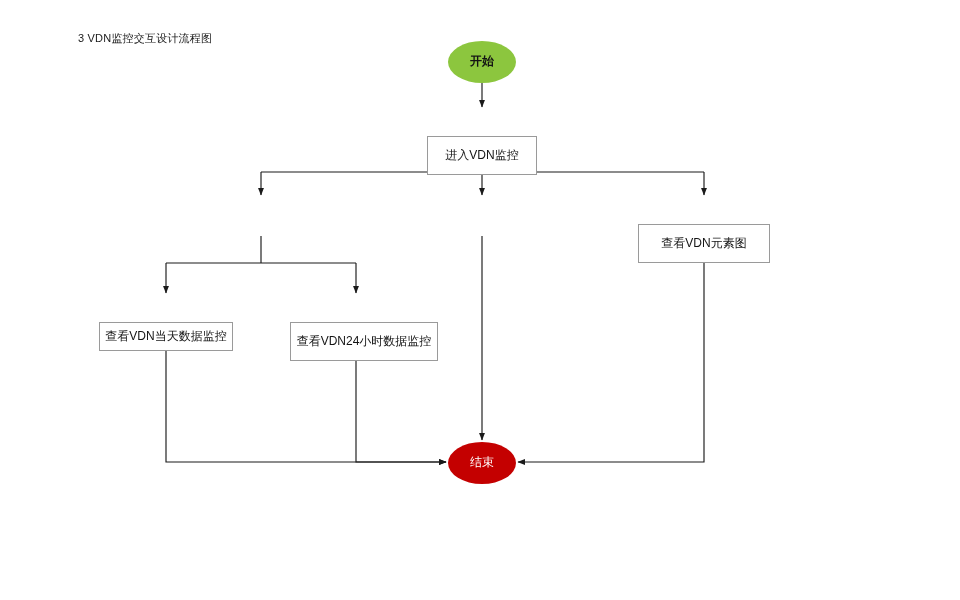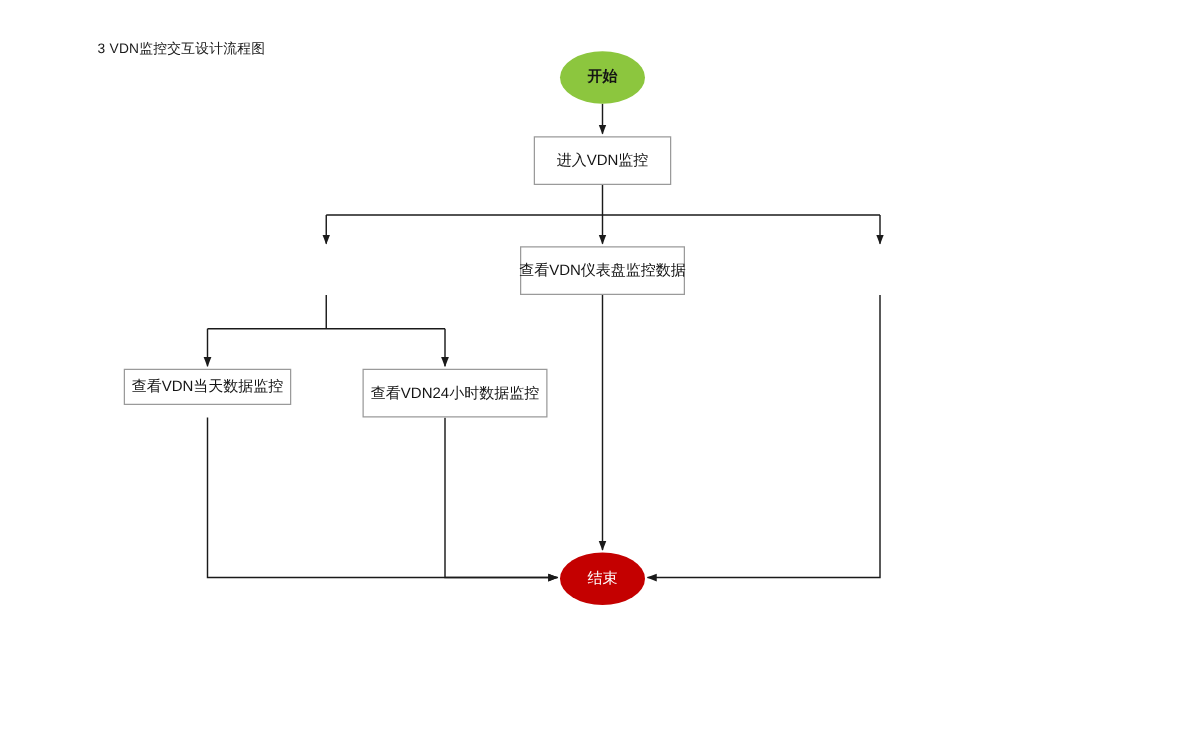--- a/index.html
+++ b/index.html
@@ -42,20 +42,21 @@
     align-items: center;
     justify-content: center;
     text-align: center;
   }
   .node-process {
     background: #ffffff;
     border: 1px solid #9a9a9a;
     font-size: 12px;
     color: #141414;
     line-height: 1.1;
+    margin-top: 27px;
   }
   .node-terminator {
     border-radius: 50%;
     font-size: 12px;
     line-height: 1.1;
   }
   .node-start {
     background: #8cc63e;
     color: #141414;
   }
@@ -111,24 +112,24 @@
 
   <div class="node node-terminator node-start" style="left:448px; top:41px; width:68px; height:42px;font-weight:bold;">
     <span class="node-label">开始</span>
   </div>
 
   <div class="node node-process" style="left:427px; top:109px; width:110px; height:39px;">
     <span class="node-label">进入VDN监控</span>
   </div>
 
 
-  <div class="node node-process" style="left:416px; top:197px; width:132px; height:39px;">
-    <span class="node-label">查看VDN仪表盘监控数据</span>
+
+  <div class="node node-process" style="left:638px; top:197px; width:132px; height:39px;">
+    <span class="node-label">查看VDN元素图</span>
   </div>
-
 
   <div class="node node-process" style="left:99px; top:295px; width:134px; height:29px;">
     <span class="node-label">查看VDN当天数据监控</span>
   </div>
 
   <div class="node node-process" style="left:290px; top:295px; width:148px; height:39px;">
     <span class="node-label">查看VDN24小时数据监控</span>
   </div>
 
   <div class="node node-terminator node-end" style="left:448px; top:442px; width:68px; height:42px;">

